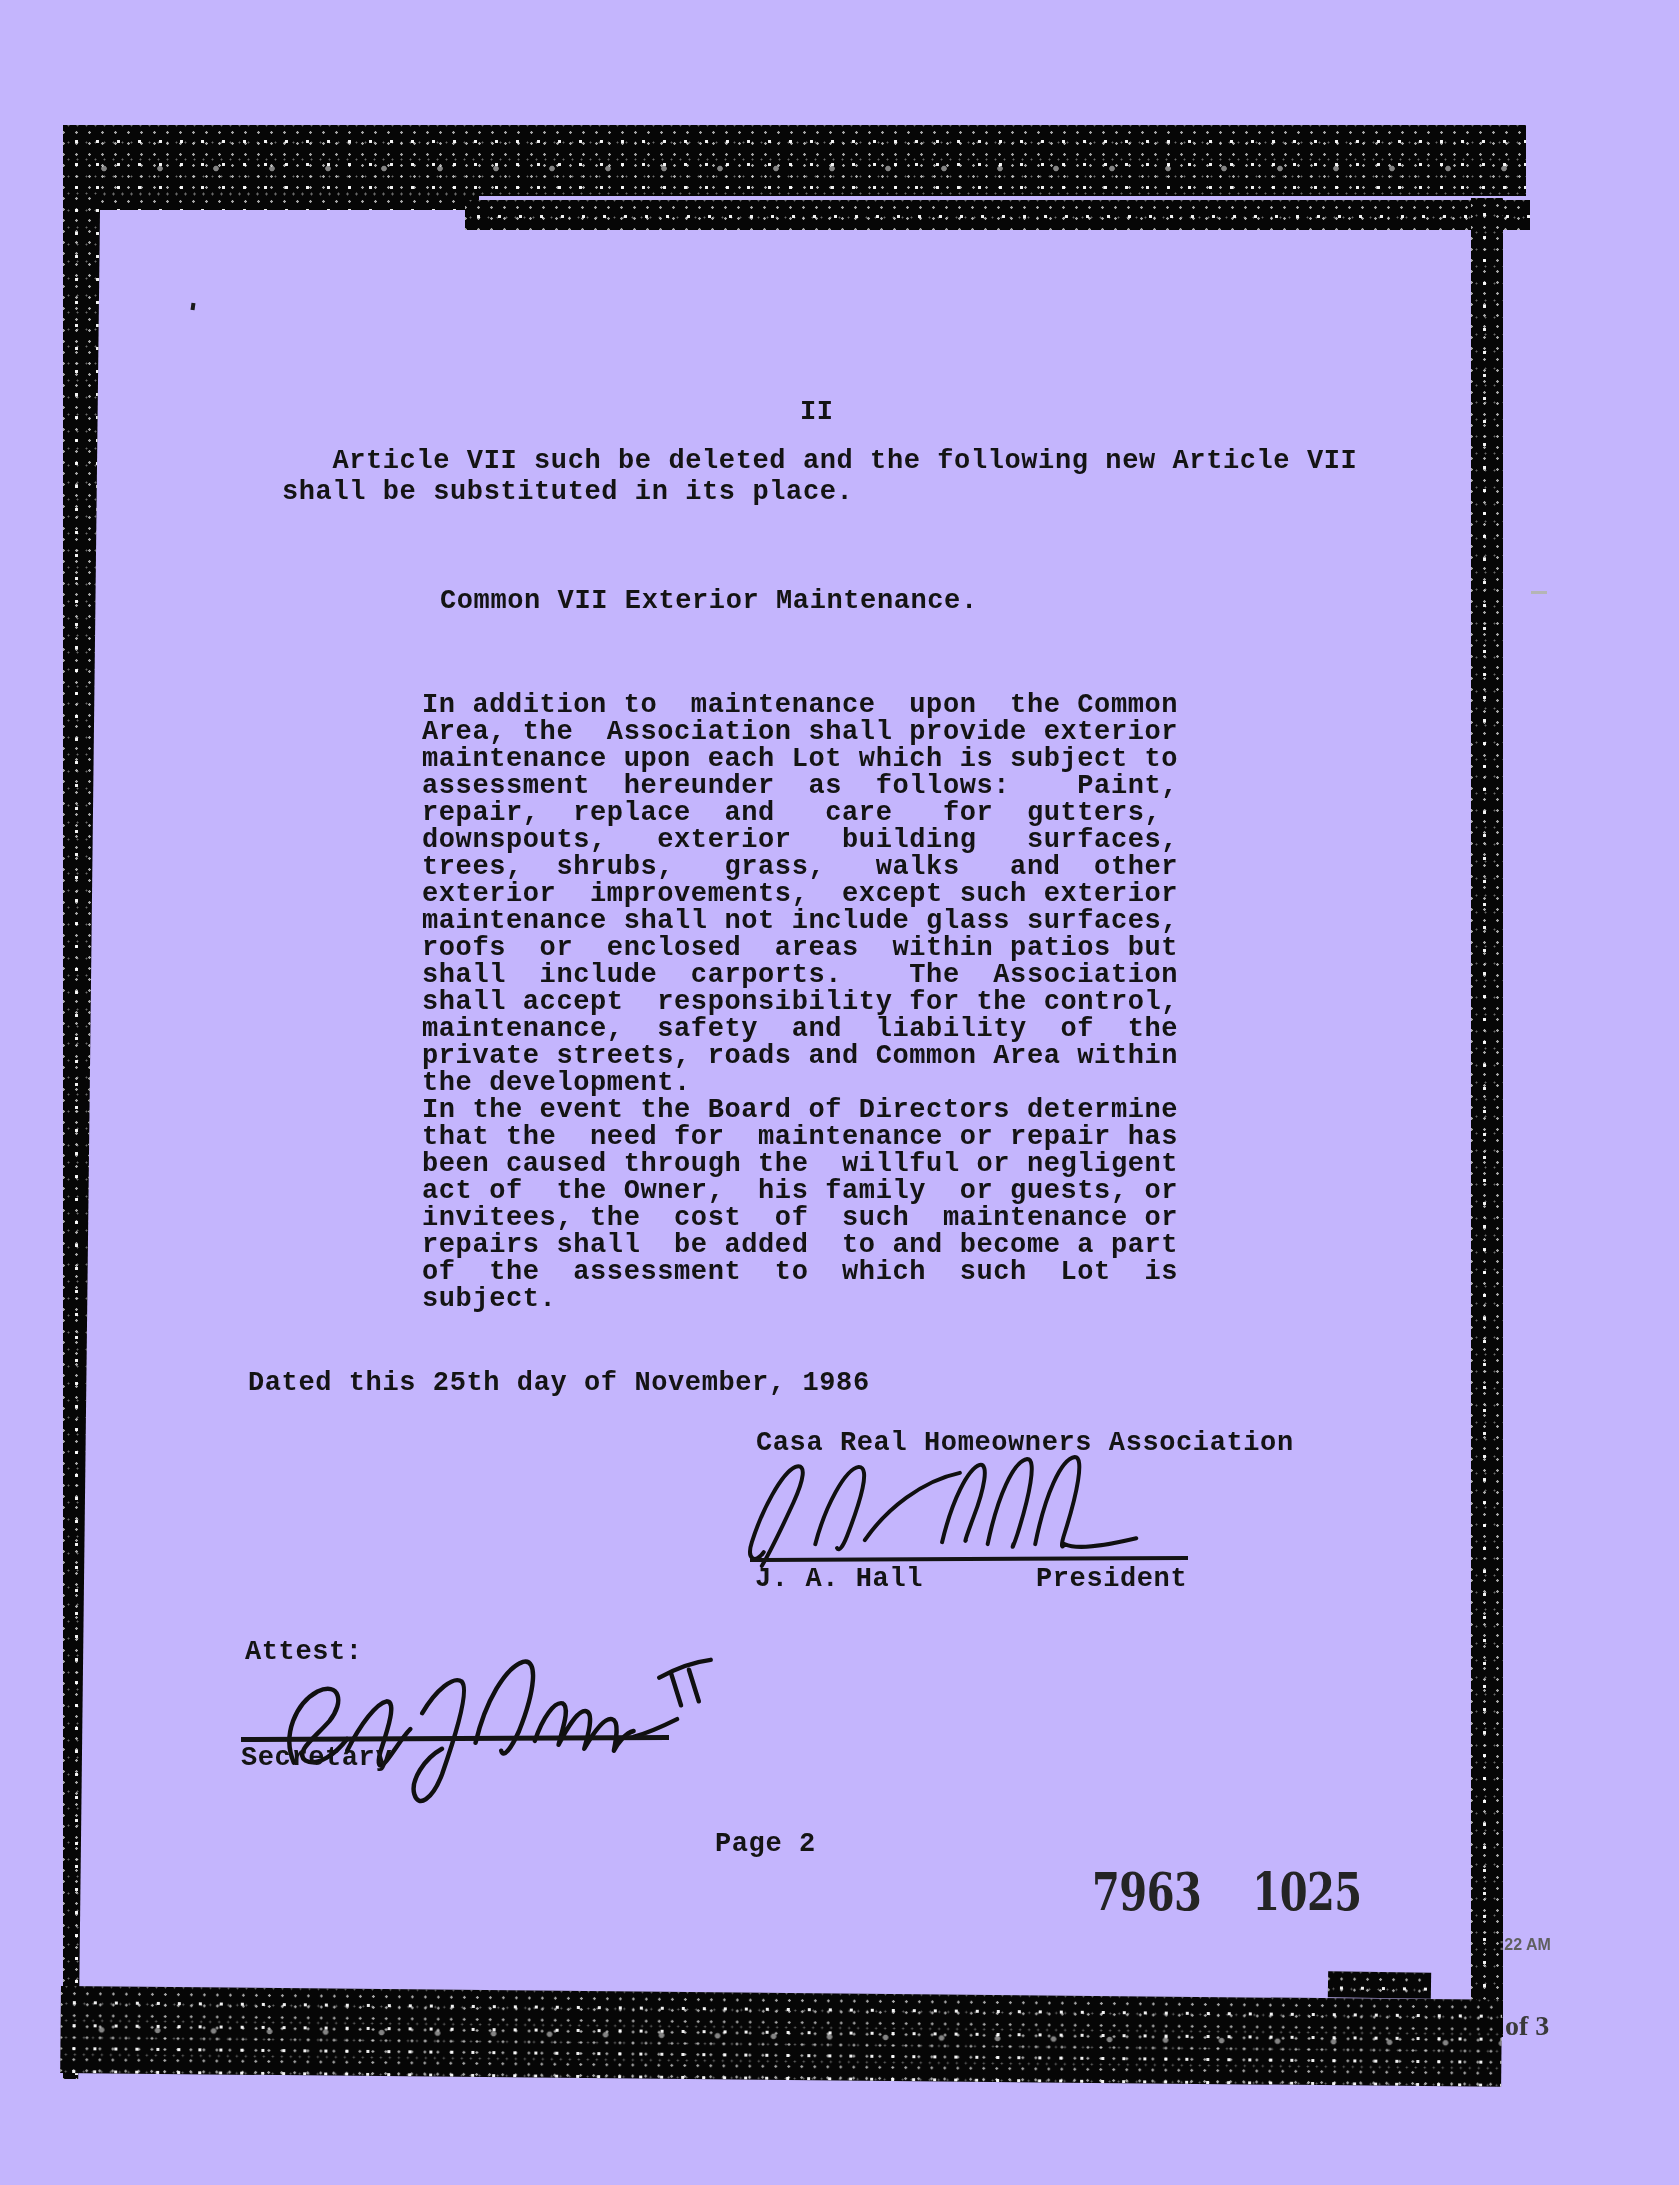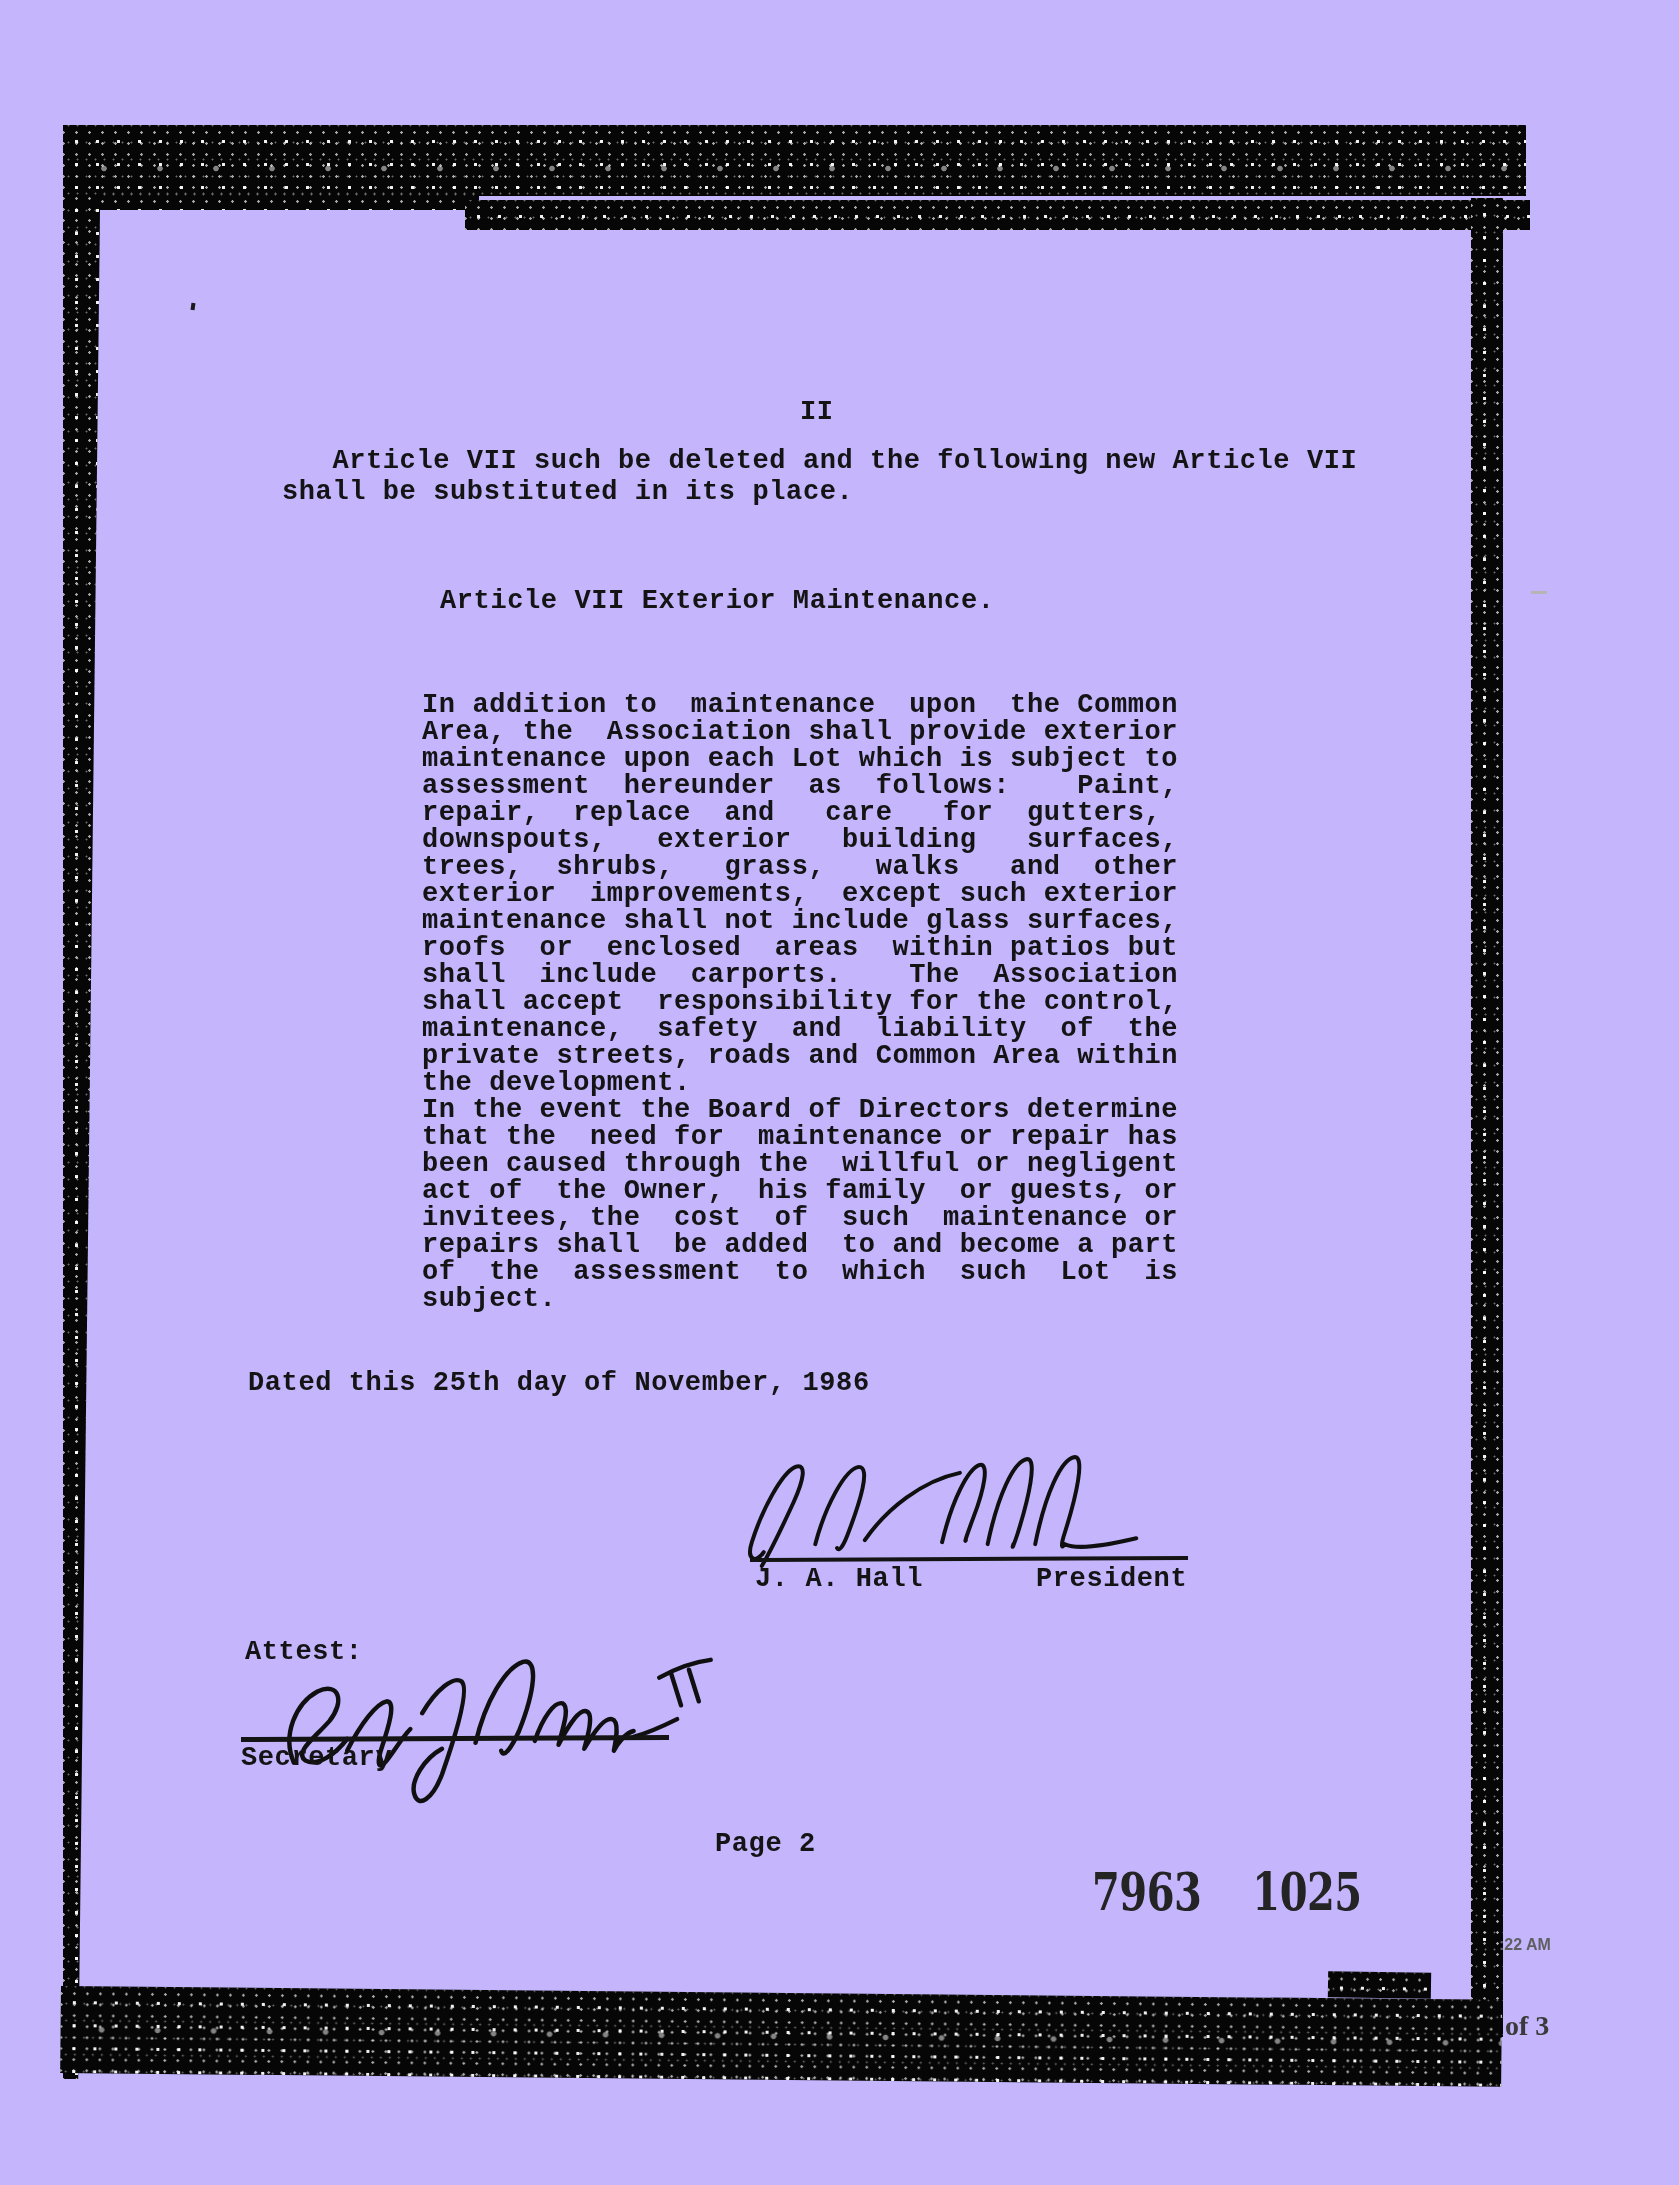--- a/index.html
+++ b/index.html
@@ -84,26 +84,27 @@
   <div class="band band-bottom"></div>
   <div class="band band-wedge"></div>
 
   <div class="speck speck-dot"></div>
   <div class="speck speck-dash"></div>
 
   <div class="tw" style="left:800px;top:398px;">II</div>
 
   <div class="tw lines intro-block" style="left:282px;top:446px;"><div class="tline">   Article VII such be deleted and the following new Article VII</div><div class="tline">shall be substituted in its place.</div></div>
 
-  <div class="tw" style="left:440px;top:587px;"><span>Article VII </span><span class="u">Exterior Maintenance</span><span>.</span></div>
+  <div class="tw" style="left:440px;top:587px;"><span>Common VII </span><span class="u">Exterior Maintenance</span><span>.</span></div>
 
   <div class="tw lines body-block" style="left:422px;top:692px;"><div class="tline">In addition to  maintenance  upon  the Common</div><div class="tline">Area, the  Association shall provide exterior</div><div class="tline">maintenance upon each Lot which is subject to</div><div class="tline">assessment  hereunder  as  follows:    Paint,</div><div class="tline">repair,  replace  and   care   for  gutters,</div><div class="tline">downspouts,   exterior   building   surfaces,</div><div class="tline">trees,  shrubs,   grass,   walks   and  other</div><div class="tline">exterior  improvements,  except such exterior</div><div class="tline">maintenance shall not include glass surfaces,</div><div class="tline">roofs  or  enclosed  areas  within patios but</div><div class="tline">shall  include  carports.    The  Association</div><div class="tline">shall accept  responsibility for the control,</div><div class="tline">maintenance,  safety  and  liability  of  the</div><div class="tline">private streets, roads and Common Area within</div><div class="tline">the development.</div><div class="tline">In the event the Board of Directors determine</div><div class="tline">that the  need for  maintenance or repair has</div><div class="tline">been caused through the  willful or negligent</div><div class="tline">act of  the Owner,  his family  or guests, or</div><div class="tline">invitees, the  cost  of  such  maintenance or</div><div class="tline">repairs shall  be added  to and become a part</div><div class="tline">of  the  assessment  to  which  such  Lot  is</div><div class="tline">subject.</div></div>
 
   <div class="tw" style="left:248px;top:1369px;">Dated this 25th day of November, 1986</div>
 
+  <div class="tw" style="left:756px;top:1429px;">Casa Real Homeowners Association</div>
 
   <svg class="sig" style="left:738px;top:1445px;" width="426" height="124" viewBox="0 0 430 125">
     <g stroke-width="4">
       <path d="M26,108 C18,120 8,116 14,98 C24,66 44,28 58,22 C70,18 66,36 56,58 C44,84 30,112 24,122"></path>
       <path d="M78,100 C88,62 108,24 122,22 C134,22 124,56 110,92 C106,102 102,108 100,104"></path>
       <path d="M128,96 C150,64 186,36 224,28"></path>
       <path d="M206,98 C216,56 232,24 244,20 C254,18 248,46 238,72 C232,88 228,100 230,96"></path>
       <path d="M252,100 C262,52 278,16 292,14 C302,14 294,52 282,90 C278,102 276,106 278,100"></path>
       <path d="M300,100 C310,50 326,14 340,12 C350,12 342,50 330,88 C326,100 326,106 330,100 C342,106 368,102 402,94"></path>
     </g>

